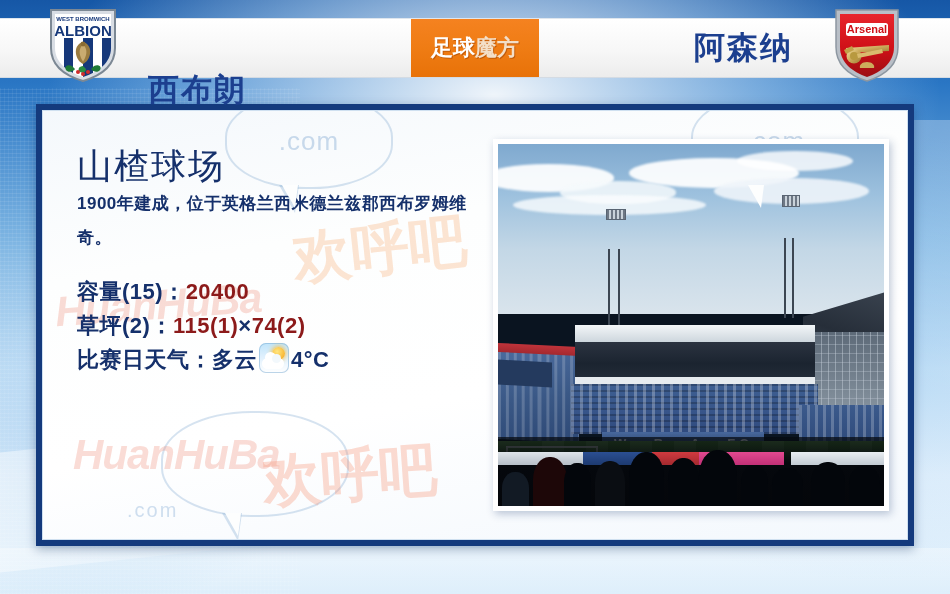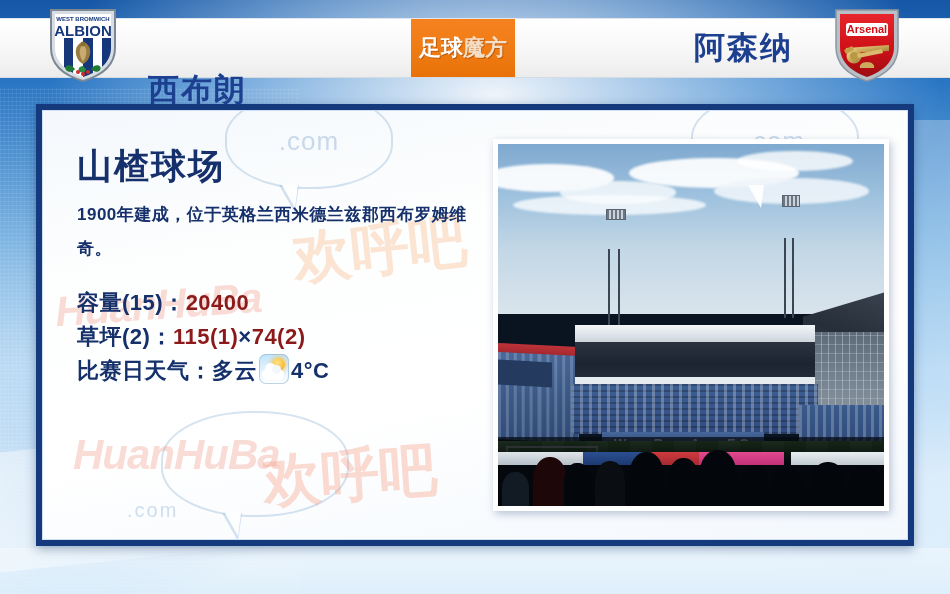--- a/index.html
+++ b/index.html
@@ -56,21 +56,21 @@
 
   .team-name {
     position:absolute; top:24px;
     font-size:31px; font-weight:bold; color:#1c3f8f;
     letter-spacing:2px; line-height:48px; white-space:nowrap;
   }
   #team-home-name { left:148px;margin-top:42px; }
   #team-away-name { left:694px; }
 
   #center-logo {
-    position:absolute; left:411px; top:19px; width:104px; height:58px;
+    position:absolute; left:411px; top:19px; width:128px; height:58px;
     background:linear-gradient(180deg,#f58220 0%,#ef7c14 50%,#e87208 100%);
     display:flex; align-items:center; justify-content:center;
   }
   #center-logo-text {
     font-size:22px; font-weight:bold; color:#ffffff;
     letter-spacing:0px; line-height:1;
     text-shadow:1px 1px 0 rgba(150,60,0,.5);
   }
   #center-logo-text .hl { color:#f3dfc8; }
 
@@ -127,22 +127,22 @@
     color:rgba(246,150,120,.34);
   }
   #wm-cn-1 { left:250px; top:100px; transform:rotate(-6deg); color:rgba(248,170,110,.30); }
   #wm-cn-2 { left:220px; top:326px; transform:rotate(-4deg); }
 
   
   #info {
     position:absolute; left:34px; top:36px; width:400px;
   }
   #stadium-title {
-    font-size:35px; font-weight:bold; color:#15306b;
-    letter-spacing:2px; line-height:1.1; margin-bottom:12px;
+    font-size:35px; font-weight:normal; color:#15306b;
+    letter-spacing:2px; line-height:1.1; margin-bottom:1px;
   }
   .info-line {
     font-size:22px; font-weight:bold; color:#15306b;
     line-height:34px; letter-spacing:.5px; white-space:nowrap;
   }
   #stadium-desc {
     font-size:17px; font-weight:bold; color:#15306b;
     line-height:34px; letter-spacing:.5px;
     width:402px; margin-bottom:20px;
   }

